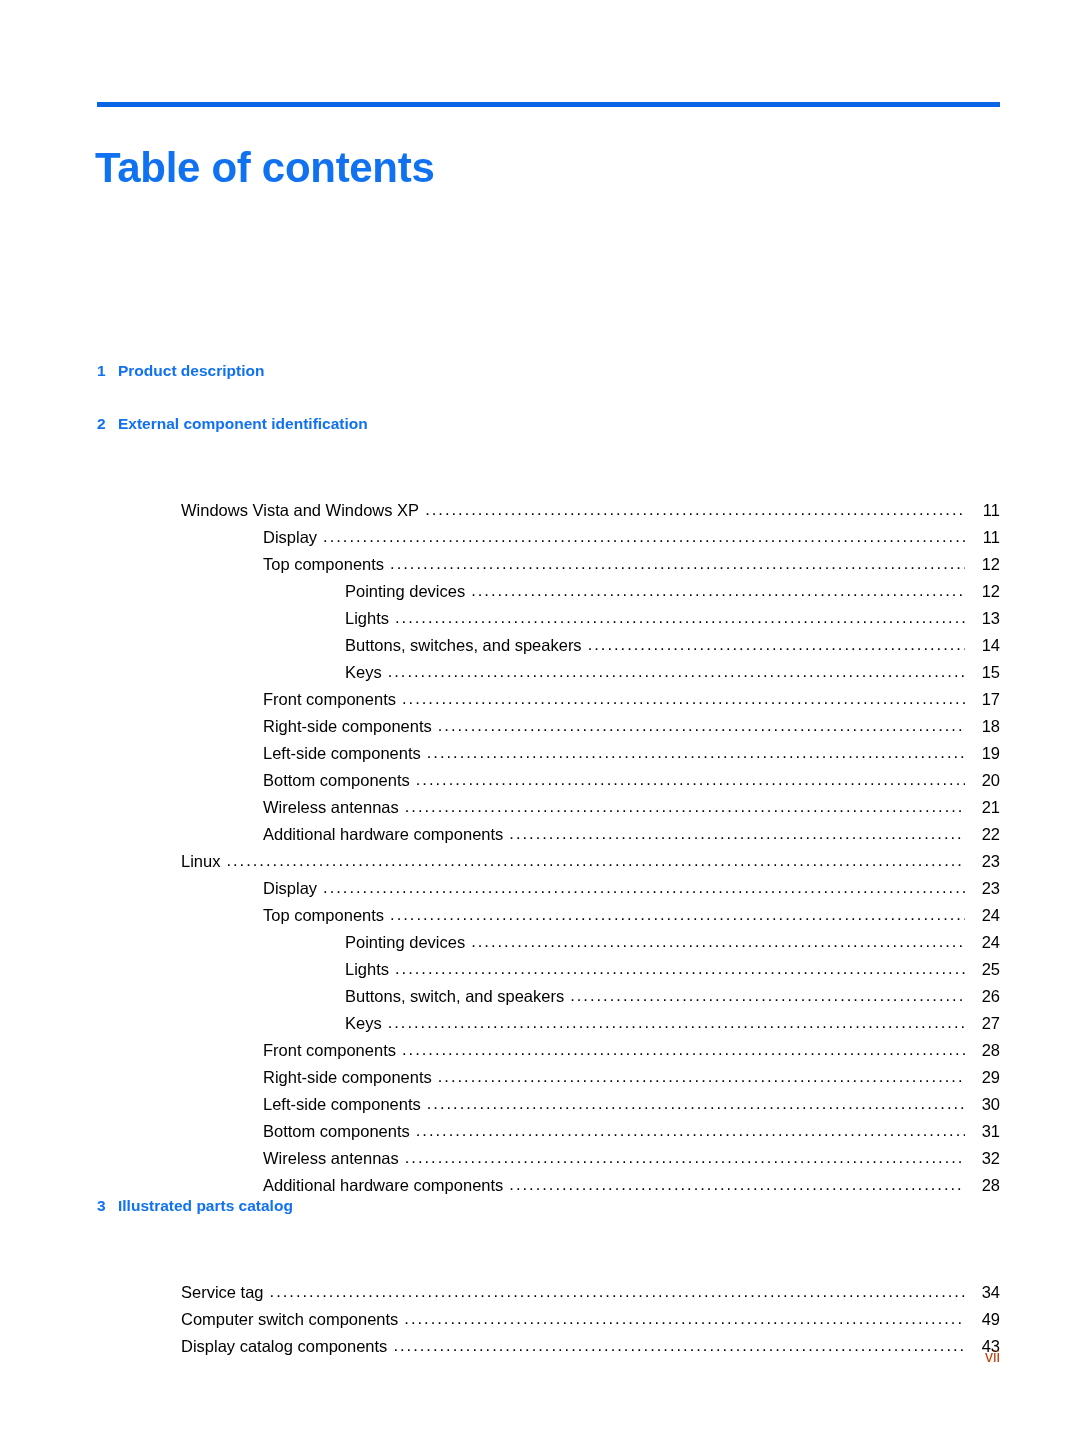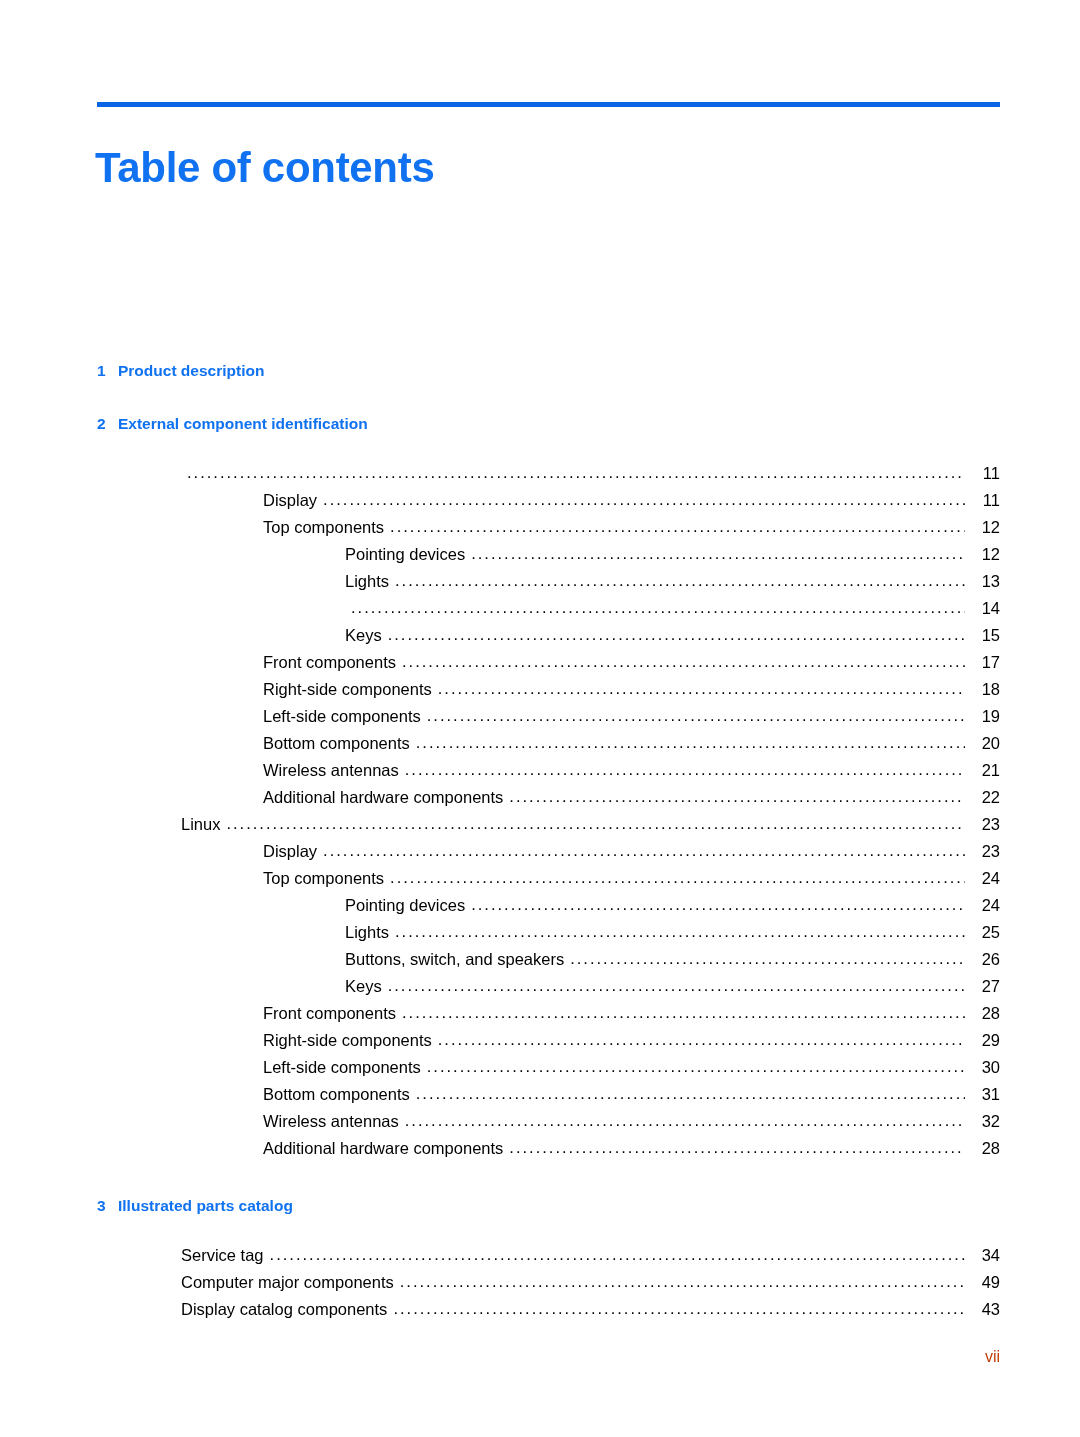--- a/index.html
+++ b/index.html
@@ -100,20 +100,21 @@
     font-size: 16.5px;
     letter-spacing: 2.0px;
     position: relative;
     top: -1px;
   }
   .entry .pnum {
     flex: 0 0 auto;
     width: 30px;
     text-align: right;
     white-space: nowrap;
+    margin-top: 37px;
   }
 
   
   .lvl1 { padding-left: 181px; }
   .lvl2 { padding-left: 263px; justify-content: flex-end; }
   .lvl3 { padding-left: 345px; }
 
   .gap-sm { height: 27px; }
   .gap-chapter { height: 35px; }
 
@@ -145,20 +146,21 @@
         <div class="gap-chapter"></div>
       </div>
       <div class="chapter">
         <div class="chapter-head">
           <span class="chapter-num">2</span>
           <span class="chapter-label">External component identification</span>
         </div>
         <div class="entries">
           <div class="gap-sm"></div>
           <div class="entry lvl1">
+            <span class="etext">Windows Vista and Windows XP</span>
             <span class="leader">...........................................................................................................................................................................................................................................</span>
             <span class="pnum">11</span>
           </div>
           <div class="entry lvl2">
             <span class="etext">Display</span>
             <span class="leader">...........................................................................................................................................................................................................................................</span>
             <span class="pnum">11</span>
           </div>
           <div class="entry lvl2">
             <span class="etext">Top components</span>
@@ -169,20 +171,21 @@
             <span class="etext">Pointing devices</span>
             <span class="leader">...........................................................................................................................................................................................................................................</span>
             <span class="pnum">12</span>
           </div>
           <div class="entry lvl3">
             <span class="etext">Lights</span>
             <span class="leader">...........................................................................................................................................................................................................................................</span>
             <span class="pnum">13</span>
           </div>
           <div class="entry lvl3">
+            <span class="etext">Buttons, switches, and speakers</span>
             <span class="leader">...........................................................................................................................................................................................................................................</span>
             <span class="pnum">14</span>
           </div>
           <div class="entry lvl3">
             <span class="etext">Keys</span>
             <span class="leader">...........................................................................................................................................................................................................................................</span>
             <span class="pnum">15</span>
           </div>
           <div class="entry lvl2">
             <span class="etext">Front components</span>
@@ -288,21 +291,21 @@
           <span class="chapter-label">Illustrated parts catalog</span>
         </div>
         <div class="entries">
           <div class="gap-sm"></div>
           <div class="entry lvl1">
             <span class="etext">Service tag</span>
             <span class="leader">...........................................................................................................................................................................................................................................</span>
             <span class="pnum">34</span>
           </div>
           <div class="entry lvl1">
-            <span class="etext">Computer major components</span>
+            <span class="etext">Computer switch components</span>
             <span class="leader">...........................................................................................................................................................................................................................................</span>
             <span class="pnum">49</span>
           </div>
           <div class="entry lvl1">
             <span class="etext">Display catalog components</span>
             <span class="leader">...........................................................................................................................................................................................................................................</span>
             <span class="pnum">43</span>
           </div>
         </div>
       </div>

